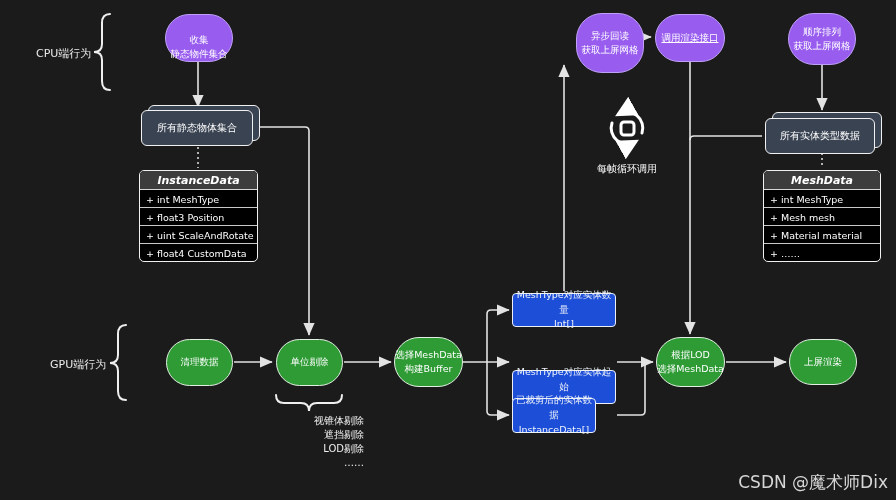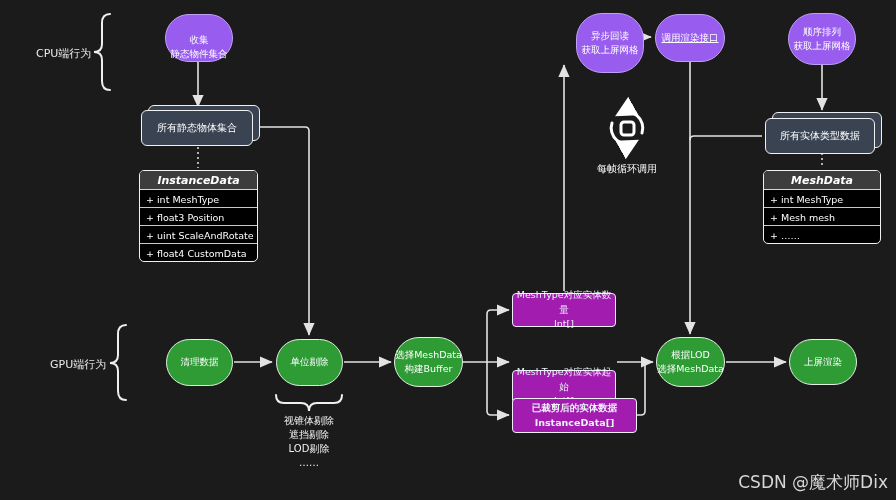--- a/index.html
+++ b/index.html
@@ -15,41 +15,41 @@
   }
   .purple { background:#985cef; border:1.5px solid #bfa0f6; }
   .green  { background:#2e9b35; border:1.5px solid #e2efe2; }
   .stack  {
     position:absolute; background:#3a4352; border:1.5px solid #f1f1f1;
     border-radius:6px; box-sizing:border-box;
   }
   .stack.front { display:flex; align-items:center; justify-content:center;
     color:#fff; font-size:10px; }
   .databox {
-    position:absolute; background:#a21caf; border:1.5px solid #edf1f6;
+    position:absolute; background:#1d4ed8; border:1.5px solid #edf1f6;
     border-radius:4px; color:#eef3fa; font-size:9.5px; line-height:1.55;
     display:flex; flex-direction:column; align-items:center; justify-content:center;
     text-align:center; box-sizing:border-box;
   }
   .classbox {
     position:absolute; background:#000; border:1.5px solid #f1f1f1;
     border-radius:5px; color:#fff; box-sizing:border-box; overflow:hidden;
   }
   .classbox .hdr {
     background:#3d3d3d; font-style:italic; font-weight:bold; text-align:center;
     font-size:11px; padding:3px 0 2px; border-bottom:1px solid #d8d8d8;
   }
   .classbox .row {
     font-size:9.5px; padding:3.5px 6px 2.5px; border-bottom:1px solid #c9c9c9;
     white-space:nowrap;
   }
   .classbox .row:last-child { border-bottom:none; }
   .sidelabel { position:absolute; color:#eaeaea; font-size:11px; }
   .loopnote  { position:absolute; color:#fff; font-size:10px; text-align:center; }
-  .cullnote  { position:absolute; color:#f0f0f0; font-size:10px; text-align:center; line-height:14px; }
+  .cullnote  { position:absolute; color:#f0f0f0; font-size:10px; text-align:right; line-height:14px; }
   .watermark { position:absolute; right:8px; bottom:6px; color:#d6d6d6; font-size:17px; }
 </style>
 </head>
 <body>
 
 <div class="canvas">
 
   <svg class="wires" width="896" height="500" viewBox="0 0 896 500">
     <defs>
       <marker id="arw" markerWidth="9" markerHeight="7" refX="7.5" refY="3.5" orient="auto">
@@ -122,20 +122,21 @@
     <div class="row">+ int MeshType</div>
     <div class="row">+ float3 Position</div>
     <div class="row">+ uint ScaleAndRotate</div>
     <div class="row">+ float4 CustomData</div>
   </div>
 
   <div class="classbox" style="left:763px; top:170px; width:118px;">
     <div class="hdr">MeshData</div>
     <div class="row">+ int MeshType</div>
     <div class="row">+ Mesh mesh</div>
+    <div class="row">+ Material material</div>
     <div class="row">+ ……</div>
   </div>
 
   <div class="loopnote" style="left:587px; top:162px; width:80px;">每帧循环调用</div>
 
   <div class="node green" style="left:166px; top:339px; width:67px; height:47px;">
     <span>清理数据</span>
   </div>
   <div class="node green" style="left:276px; top:339px; width:67px; height:47px;">
     <span>单位剔除</span>
@@ -153,21 +154,21 @@
   </div>
 
   <div class="databox" style="left:512px; top:293px; width:104px; height:34px;">
     <span>MeshType对应实体数量</span>
     <span>Int[]</span>
   </div>
   <div class="databox" style="left:512px; top:345px; width:104px; height:34px;margin-top:25px;">
     <span>MeshType对应实体起始</span>
     <span>Int[]</span>
   </div>
-  <div class="databox" style="left:512px; top:398px; width:125px; height:35px;font-weight:bold;">
+  <div class="databox" style="left:512px; top:398px; width:84px; height:35px;">
     <span>已裁剪后的实体数据</span>
     <span>InstanceData[]</span>
   </div>
 
   <div class="cullnote" style="left:254px; top:414px; width:110px;">
     <div>视锥体剔除</div>
     <div>遮挡剔除</div>
     <div>LOD剔除</div>
     <div>……</div>
   </div>

